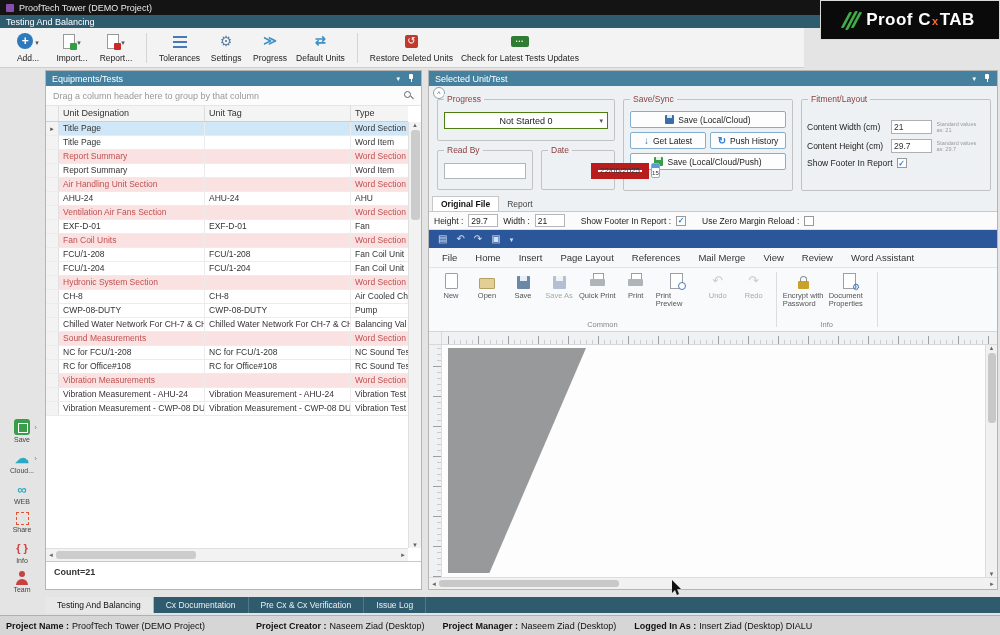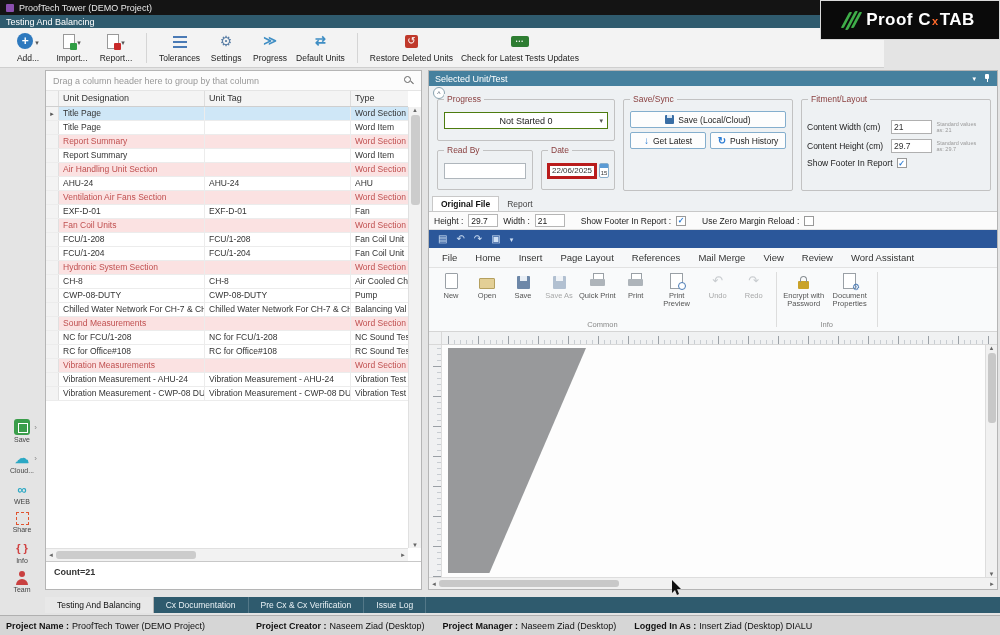--- a/index.html
+++ b/index.html
@@ -17,21 +17,21 @@
   .slashes { display:flex; align-items:center; margin-right:6px; }
   .slash { display:inline-block; width:3px; height:16px; background:#3fae49; transform:skewX(-28deg); margin-right:2px; border-radius:1px; }
   .slash:nth-child(2){ height:19px; }
   .logo-text { color:#fff; font-size:17px; font-weight:bold; letter-spacing:.5px; display:flex; align-items:baseline; }
   .logo-x { color:#ff6a2b; font-size:11px; font-weight:bold; margin:0 1px; }
 
   
   .module-header { position:absolute; left:0; top:15px; width:1000px; height:13px; background:#2f5b6e; color:#fff; display:flex; align-items:center; padding:0 6px; font-size:9px; }
 
   
-  .toolbar { position:absolute; left:0; top:28px; width:884px; height:40px; background:#f3f3f3; border-bottom:1px solid #cfcfcf; display:flex; align-items:center; padding-left:10px; gap:8px; }
+  .toolbar { position:absolute; left:0; top:28px; width:804px; height:40px; background:#f3f3f3; border-bottom:1px solid #cfcfcf; display:flex; align-items:center; padding-left:10px; gap:8px; }
   .tb-item { display:flex; flex-direction:column; align-items:center; gap:2px; min-width:36px; cursor:default; }
   .tb-top { height:18px; display:flex; align-items:flex-start; gap:2px; }
   .tb-label { font-size:8.5px; color:#222; white-space:nowrap; }
   .chev { font-size:7px; color:#555; margin-top:6px; }
   .tb-sep { width:1px; background:#d5d5d5; height:30px; margin:0 4px; align-self:center; }
 
   .ic-add { width:16px; height:16px; border-radius:50%; background:#2e79be; color:#fff; display:flex; align-items:center; justify-content:center; }
   .ic-add::before { content:'+'; font-size:12px; font-weight:bold; line-height:1; }
   .ic-doc-green, .ic-doc-red { width:12px; height:15px; background:#fff; border:1px solid #999; position:relative; margin-top:1px; }
   .ic-doc-green::after { content:''; position:absolute; right:-3px; bottom:-2px; width:7px; height:7px; background:#2f9e44; border-radius:1px; }
@@ -119,41 +119,41 @@
   .frow { display:flex; align-items:center; gap:4px; margin-bottom:5px; }
   .flabel { flex:0 0 80px; font-size:8.5px; color:#222; white-space:nowrap; }
   .finput { width:44px; height:14px; border:1px solid #b0b0b0; background:#fff; font-size:8.5px; padding:1px 2px; }
   .fnote { font-size:5.5px; color:#999; line-height:1.15; width:52px; }
   .cb { width:10px; height:10px; border:1px solid #999; background:#fff; display:flex; align-items:center; justify-content:center; font-size:8px; color:#2b7cd3; font-weight:bold; }
   .cb.checked::before { content:'✓'; }
   .gb-readby { left:8px; top:64px; width:96px; height:40px; }
   .gb-readby .tinput { position:absolute; left:6px; right:6px; top:12px; height:16px; background:#fff; border:1px solid #afb6bc; }
   .gb-date { left:112px; top:64px; width:74px; height:40px; }
   .date-wrap { position:absolute; left:5px; right:5px; top:11px; height:17px; display:flex; align-items:center; gap:2px; }
-  .dinput { flex:1; height:16px; background:#fff; border:3px solid #b91c1c; font-size:8px; display:flex; align-items:center; padding:0 2px; }
+  .dinput { flex:1; height:16px; background:#fff; border:7px solid #b91c1c; font-size:8px; display:flex; align-items:center; padding:0 2px;margin-left:44px; }
   .cal-icon { width:15px; height:15px; border:1px solid #88aecb; background:#fff; position:relative; display:flex; align-items:flex-end; justify-content:center; font-size:6px; color:#333; border-radius:2px; }
   .cal-icon::before { content:''; position:absolute; top:0; left:0; right:0; height:4px; background:#5b9bd5; }
   .cal-icon span { line-height:1; padding-bottom:1px; }
 
   .doctabs { display:flex; height:16px; flex:0 0 16px; align-items:flex-end; padding-left:3px; background:#eef1f3; border-bottom:1px solid #c8c8c8; }
   .dtab { padding:0 8px; height:15px; display:flex; align-items:center; font-size:8.5px; color:#444; }
   .dtab.active { background:#fff; border:1px solid #c8c8c8; border-bottom:none; color:#111; font-weight:bold; }
   .optrow { display:flex; align-items:center; gap:5px; height:18px; flex:0 0 18px; padding:0 5px; background:#fbfbfb; border-bottom:1px solid #e0e0e0; font-size:8.5px; color:#222; }
   .mini { width:30px; height:13px; border:1px solid #b5b5b5; background:#fff; font-size:8.5px; padding:0 2px; line-height:12px; }
   .optgap { width:6px; }
 
   .qat { height:18px; flex:0 0 18px; background:#2b579a; display:flex; align-items:center; gap:9px; padding:0 9px; color:#cfe0f5; font-size:10px; }
   .qat span { line-height:1; }
   .qat .q-chev { font-size:7px; }
   .rtabs { display:flex; height:20px; flex:0 0 20px; align-items:center; background:#f7f8f9; border-bottom:1px solid #e2e2e2; padding-left:4px; }
   .rtab { padding:0 9px; font-size:9.5px; color:#333; white-space:nowrap; }
   .ribbon { display:flex; background:#f9fafb; border-bottom:1px solid #d5d5d5; height:64px; flex:0 0 64px; padding-left:2px; }
   .rgroup { display:flex; flex-direction:column; }
   .rgroup-btns { display:flex; flex:1; align-items:flex-start; padding:4px 2px 0; }
-  .rbtn { min-width:36px; max-width:46px; display:flex; flex-direction:column; align-items:center; gap:2px; font-size:7.5px; color:#555; text-align:center; line-height:1.1; padding:0 2px; }
+  .rbtn { min-width:36px; max-width:46px; display:flex; flex-direction:column; align-items:center; gap:2px; font-size:7.5px; color:#555; line-height:1.1; padding:0 2px; }
   .rbtn.disabled { opacity:.5; }
   .rgroup-label { text-align:center; font-size:7.5px; color:#888; padding:1px 0 2px; }
   .rsep { width:1px; background:#ddd; margin:4px 2px; }
   .ribicon { height:18px; display:flex; align-items:center; justify-content:center; }
   .ri-doc { width:13px; height:16px; background:#fff; border:1px solid #9aa0a6; border-radius:1px; }
   .ri-folder { width:16px; height:11px; background:#e3cf96; border:1px solid #b5a05f; border-radius:1px; margin-top:4px; }
   .ri-save { width:13px; height:13px; background:#6d87a8; border-radius:1px; position:relative; margin-top:2px; }
   .ri-save::after { content:''; position:absolute; left:3px; top:0; width:7px; height:5px; background:#e8eef5; }
   .ri-print { width:15px; height:14px; position:relative; margin-top:2px; }
   .ri-print::before { content:''; position:absolute; left:3px; top:-2px; width:9px; height:5px; background:#fff; border:1px solid #9aa0a6; }
@@ -319,20 +319,27 @@
         <span class="railicon si-braces"></span>
         <span class="rail-label">Info</span>
       </div>
       <div class="rail-item">
         <span class="railicon si-person"></span>
         <span class="rail-label">Team</span>
       </div>
     </div>
 
   <div class="lpanel">
+    <div class="phdr">
+      <span>Equipments/Tests</span>
+      <span class="phdr-icons">
+        <span class="v">▾</span>
+        <span class="pin-icon"></span>
+      </span>
+    </div>
     <div class="ghint">
       <span>Drag a column header here to group by that column</span>
       <span class="search-icon"></span>
     </div>
     <div class="colhdr">
         <span class="ch-ind"></span>
         <span class="ch-1">Unit Designation</span>
         <span class="ch-2">Unit Tag</span>
         <span class="ch-3">Type</span>
       </div>
@@ -509,20 +516,24 @@
         </div>
         <div class="sbtn-row">
           <div class="sbtn">
             <span class="bi-down"></span>
             <span>Get Latest</span>
           </div>
           <div class="sbtn">
             <span class="bi-hist"></span>
             <span>Push History</span>
           </div>
+        </div>
+        <div class="sbtn">
+          <span class="bi-save-green"></span>
+          <span>Save (Local/Cloud/Push)</span>
         </div>
       </div>
 
       <div class="gbox gb-fitment">
         <span class="glabel">Fitment/Layout</span>
         <div class="frow">
           <span class="flabel">Content Width (cm)</span>
           <span class="finput">21</span>
           <span class="fnote">Standard values as: 21</span>
         </div>

